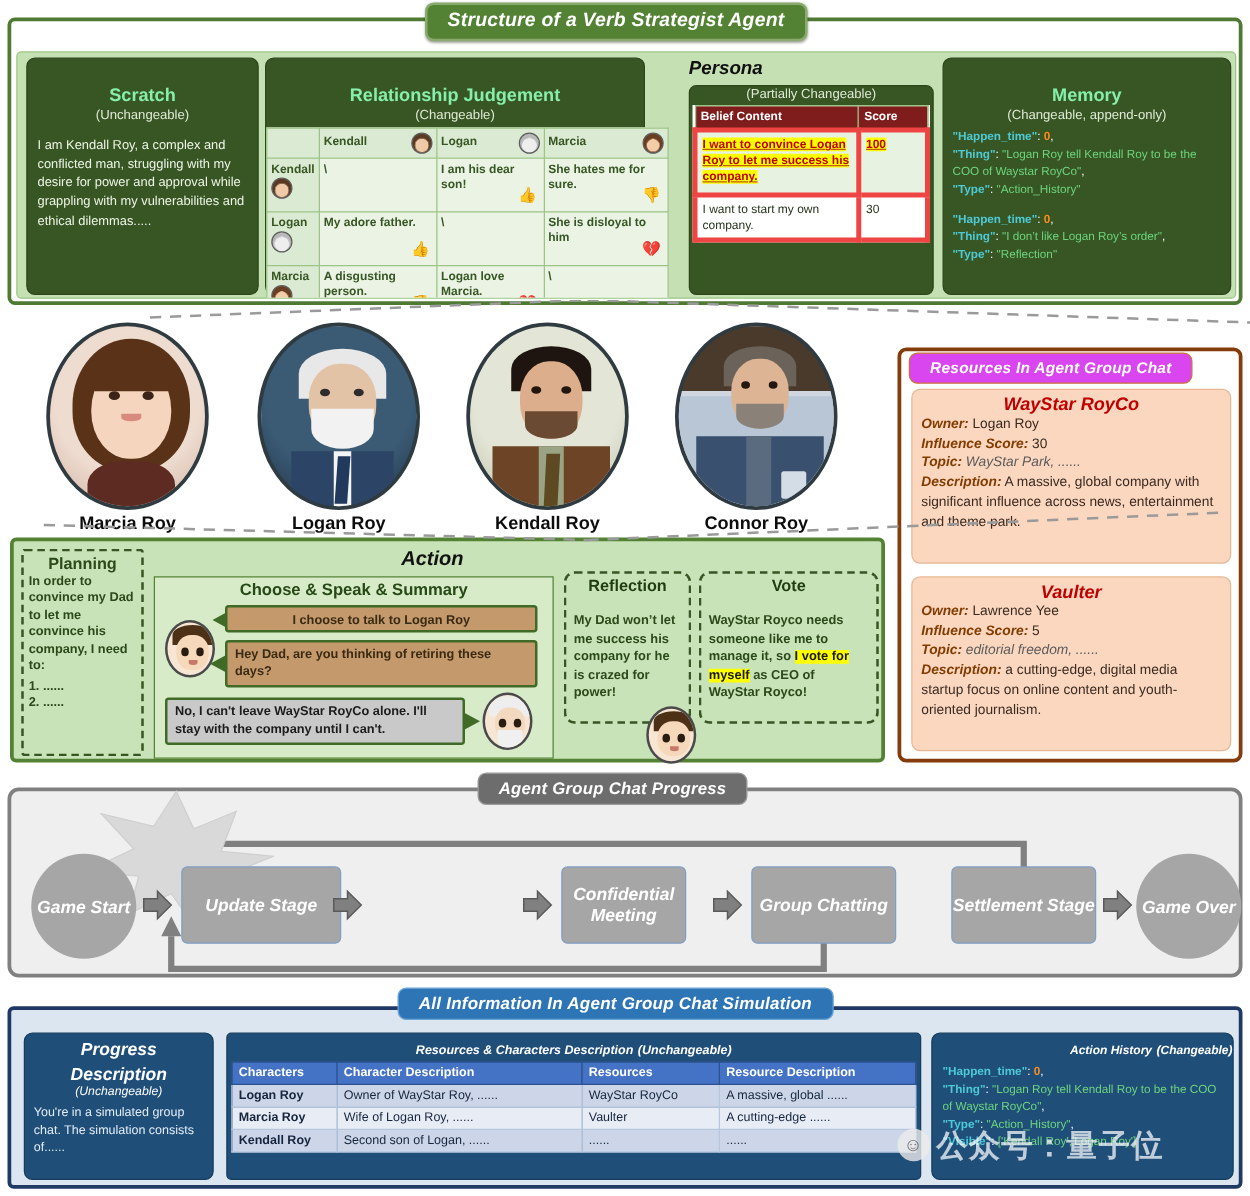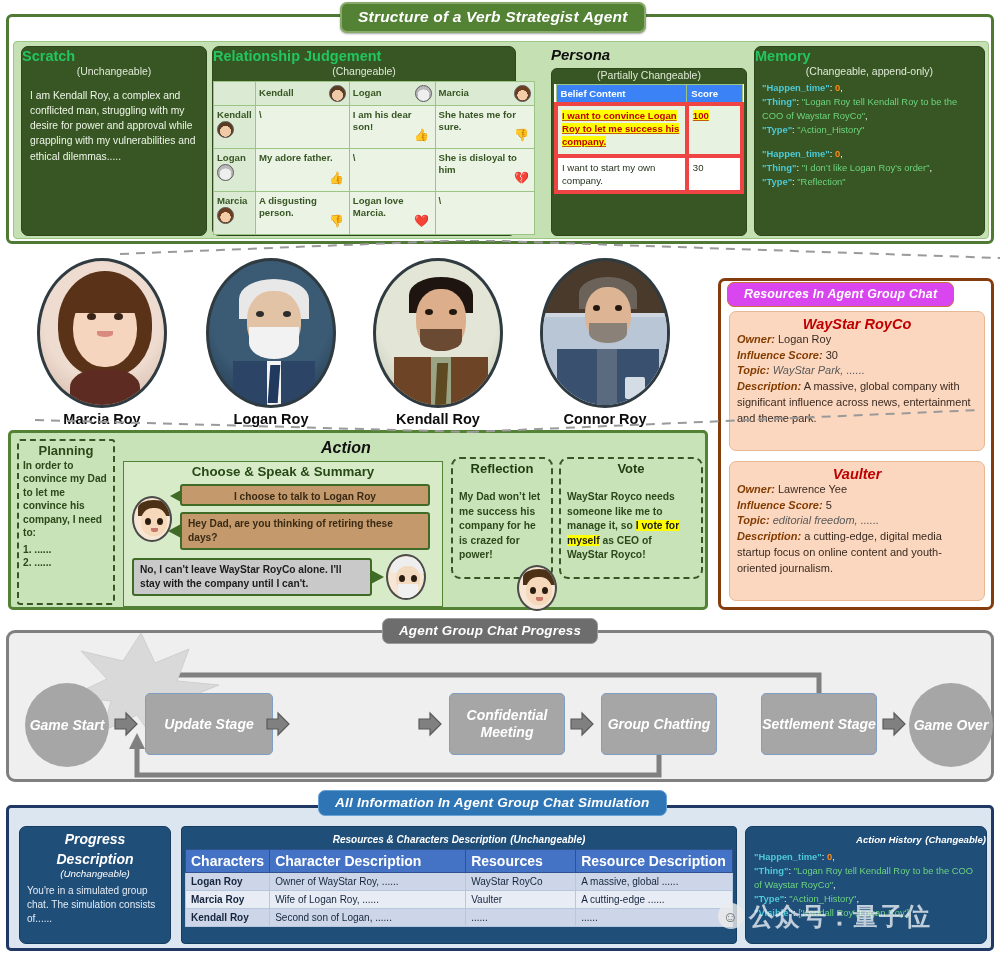--- a/index.html
+++ b/index.html
@@ -40,22 +40,22 @@
     position:absolute; left:4px; top:24px; width:976px; height:198px;
     background:#c5e0b3; border:1px solid #9bc683; border-radius:4px;
     overflow:hidden;
   }
 
   .dark-card {
     background:#375623; border:1px solid #2d461c; border-radius:7px;
     color:#e9f2e1;
   }
   .card-h {
-    font-weight:bold; color:#22c55e;
-    font-size:14.5px; line-height:1.15; padding-top:1px;
+    text-align:center; font-weight:bold; color:#86efac;
+    font-size:14.5px; line-height:1.15; padding-top:22px;
   }
   .card-sub { text-align:center; font-size:10.5px; color:#dfe9d6; padding-bottom:2px;}
   .card-body { font-size:10.3px; line-height:1.48; padding:6px 8px 4px 8px; color:#eef5e7; }
 
   
   #scratch { position:absolute; left:7px; top:4px; width:186px; height:190px; }
   #scratch .card-body{ padding-top:9px; }
 
   
   #relationship { position:absolute; left:198px; top:4px; width:304px; height:190px;
@@ -80,21 +80,21 @@
   .icon-badge { position:absolute; right:2px; bottom:1px; font-size:12px; }
 
   
   #persona { position:absolute; left:535px; top:4px; width:200px; height:190px;
       background:#c5e0b3; }
   #persona-title { font-style:italic; font-weight:bold; font-size:15px; color:#101010; padding-left:2px;}
   #belief { position:absolute; left:2px; top:22px; width:196px; height:168px;
       background:#375623; border:1px solid #2d461c; border-radius:6px; }
   #belief-table { width:190px; margin:1px auto 0 auto; border-collapse:collapse;
       font-size:9.6px; background:#ffffff; }
-  #belief-table th { background:#3b82f6; color:#ffffff; font-size:9.6px; font-weight:bold;
+  #belief-table th { background:#7f1d1d; color:#ffffff; font-size:9.6px; font-weight:bold;
       text-align:left; padding:3px 4px; border:1px solid #9cc484;margin-left:28px;}
   #belief-table td { border:4px solid #ef4444; padding:3px 4px; vertical-align:top;
       color:#26331c; line-height:1.38; font-size:9.6px;margin-top:26px;}
   .hl-belief { background:#ffff00; color:#c00000; font-weight:bold;
       text-decoration:underline; text-decoration-color:#c55a11; }
   .row-hl td { background:#e8f2e1; }
 
   
   #memory { position:absolute; left:740px; top:4px; width:231px; height:190px; }
   .json { font-size:9.4px; line-height:1.5; padding:2px 7px; }
@@ -215,21 +215,21 @@
   #rcd {
     position:absolute; left:172px; top:18px; width:556px; height:118px;
     background:#1f4e79; border:1px solid #163c5e; border-radius:4px;
   }
   #rcd-head { text-align:center; color:#fff; font-style:italic; font-weight:bold;
      font-size:13px; padding-top:4px; }
   #rcd-head span { font-size:10px; }
   #rcd-table { width:548px; margin:3px auto 0 auto; border-collapse:collapse;
      font-size:10px; }
   #rcd-table th { background:#4472c4; color:#ffffff; text-align:left;
-     padding:3px 5px; border:1px solid #2f528f; font-size:14px; }
+     padding:3px 5px; border:1px solid #2f528f; font-size:10px; }
   #rcd-table td { padding:3px 5px; border:1px solid #b7c7de; color:#16253d; }
   #rcd-table tbody tr:nth-child(odd) td { background:#ccd6e8; }
   #rcd-table tbody tr:nth-child(even) td { background:#e7ecf5; }
   #rcd-table td.c1 { font-weight:bold; }
 
   #action-history {
     position:absolute; left:736px; top:18px; width:242px; height:118px;
     background:#1f4e79; border:1px solid #163c5e; border-radius:7px;
   }
   #ah-head { text-align:right; color:#fff; font-style:italic; font-weight:bold;
@@ -550,21 +550,21 @@
       <span>Update Stage</span>
     </div>
   <svg class="arrow-r" style="left:256px;top:78px;" viewBox="0 0 26 26">
       <polygon points="2,8 13,8 13,2 24,13 13,24 13,18 2,18" fill="#808080" stroke="#5a5a5a" stroke-width="1.2"></polygon>
     </svg>
 
   <svg class="arrow-r" style="left:408px;top:78px;" viewBox="0 0 26 26">
       <polygon points="2,8 13,8 13,2 24,13 13,24 13,18 2,18" fill="#808080" stroke="#5a5a5a" stroke-width="1.2"></polygon>
     </svg>
 
-  <div class="stage" style="left:440px;top:60px;width:116px;height:62px;">
+  <div class="stage" style="left:440px;top:60px;width:100px;height:62px;">
       <span>Confidential Meeting</span>
     </div>
   <svg class="arrow-r" style="left:560px;top:78px;" viewBox="0 0 26 26">
       <polygon points="2,8 13,8 13,2 24,13 13,24 13,18 2,18" fill="#808080" stroke="#5a5a5a" stroke-width="1.2"></polygon>
     </svg>
 
   <div class="stage" style="left:592px;top:60px;width:116px;height:62px;">
       <span>Group Chatting</span>
     </div>
 

